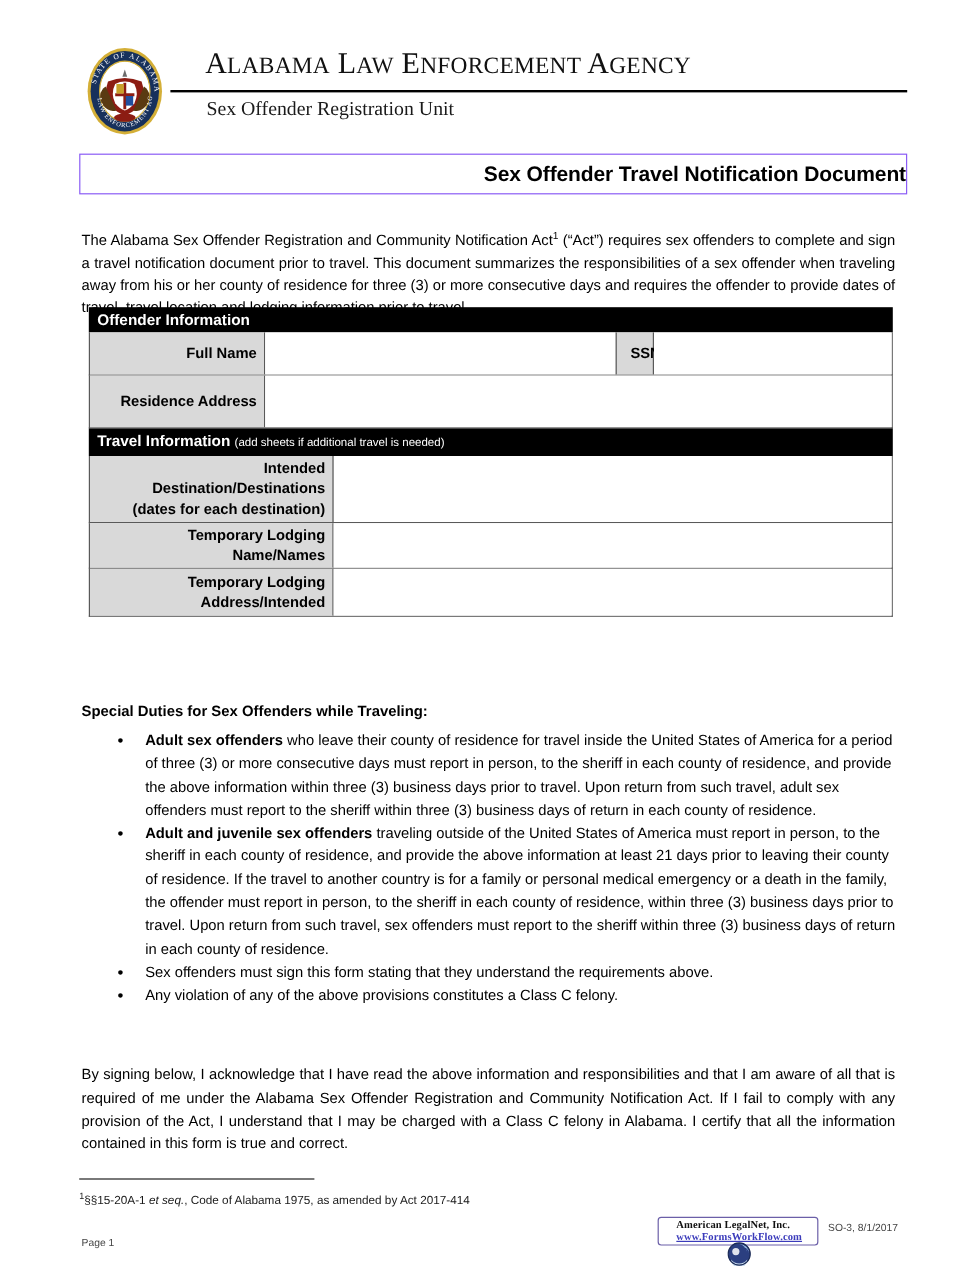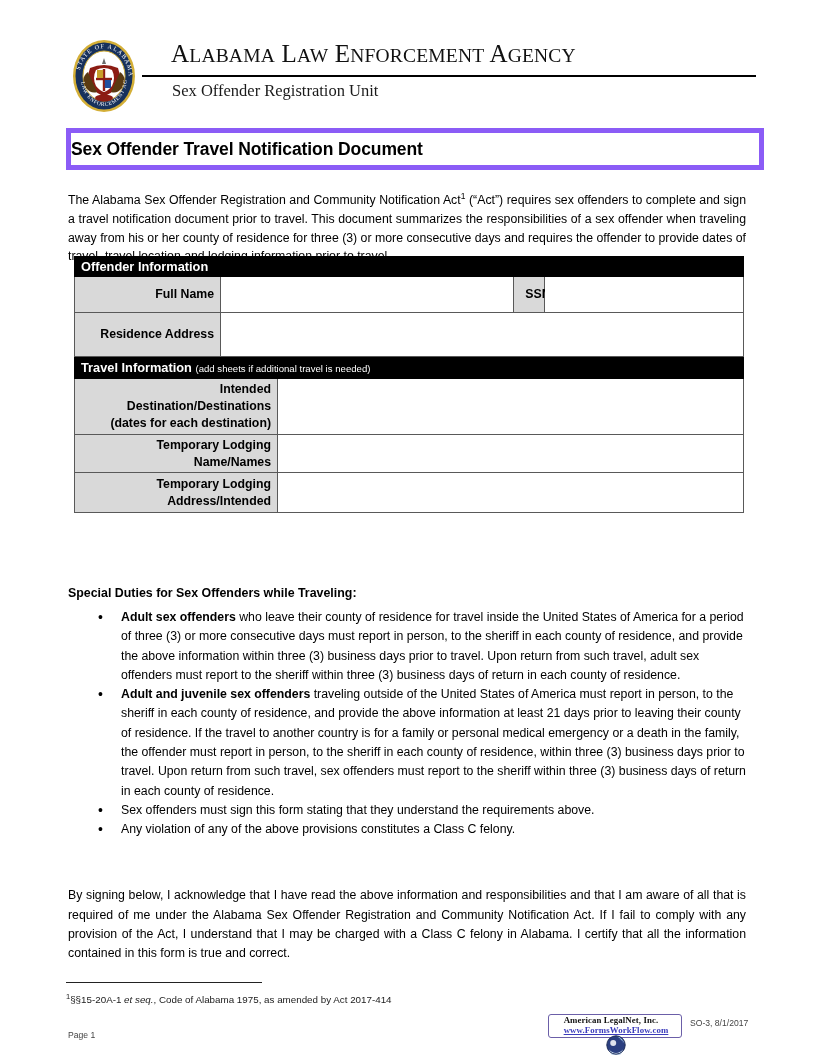--- a/index.html
+++ b/index.html
@@ -69,24 +69,24 @@
     white-space: nowrap;
   }
 
   
   .title-box {
     position: absolute;
     left: 66px;
     top: 128px;
     width: 688px;
     height: 32px;
-    border: 5px solid #8b5cf6;
+    border: 1px solid #8b5cf6;
     display: flex;
     align-items: center;
-    justify-content: flex-start;
+    justify-content: flex-end;
   }
   .title-box .t {
     font-size: 17.5px;
     font-weight: bold;
     letter-spacing: -0.1px;
   }
 
   
   .intro {
     position: absolute;

